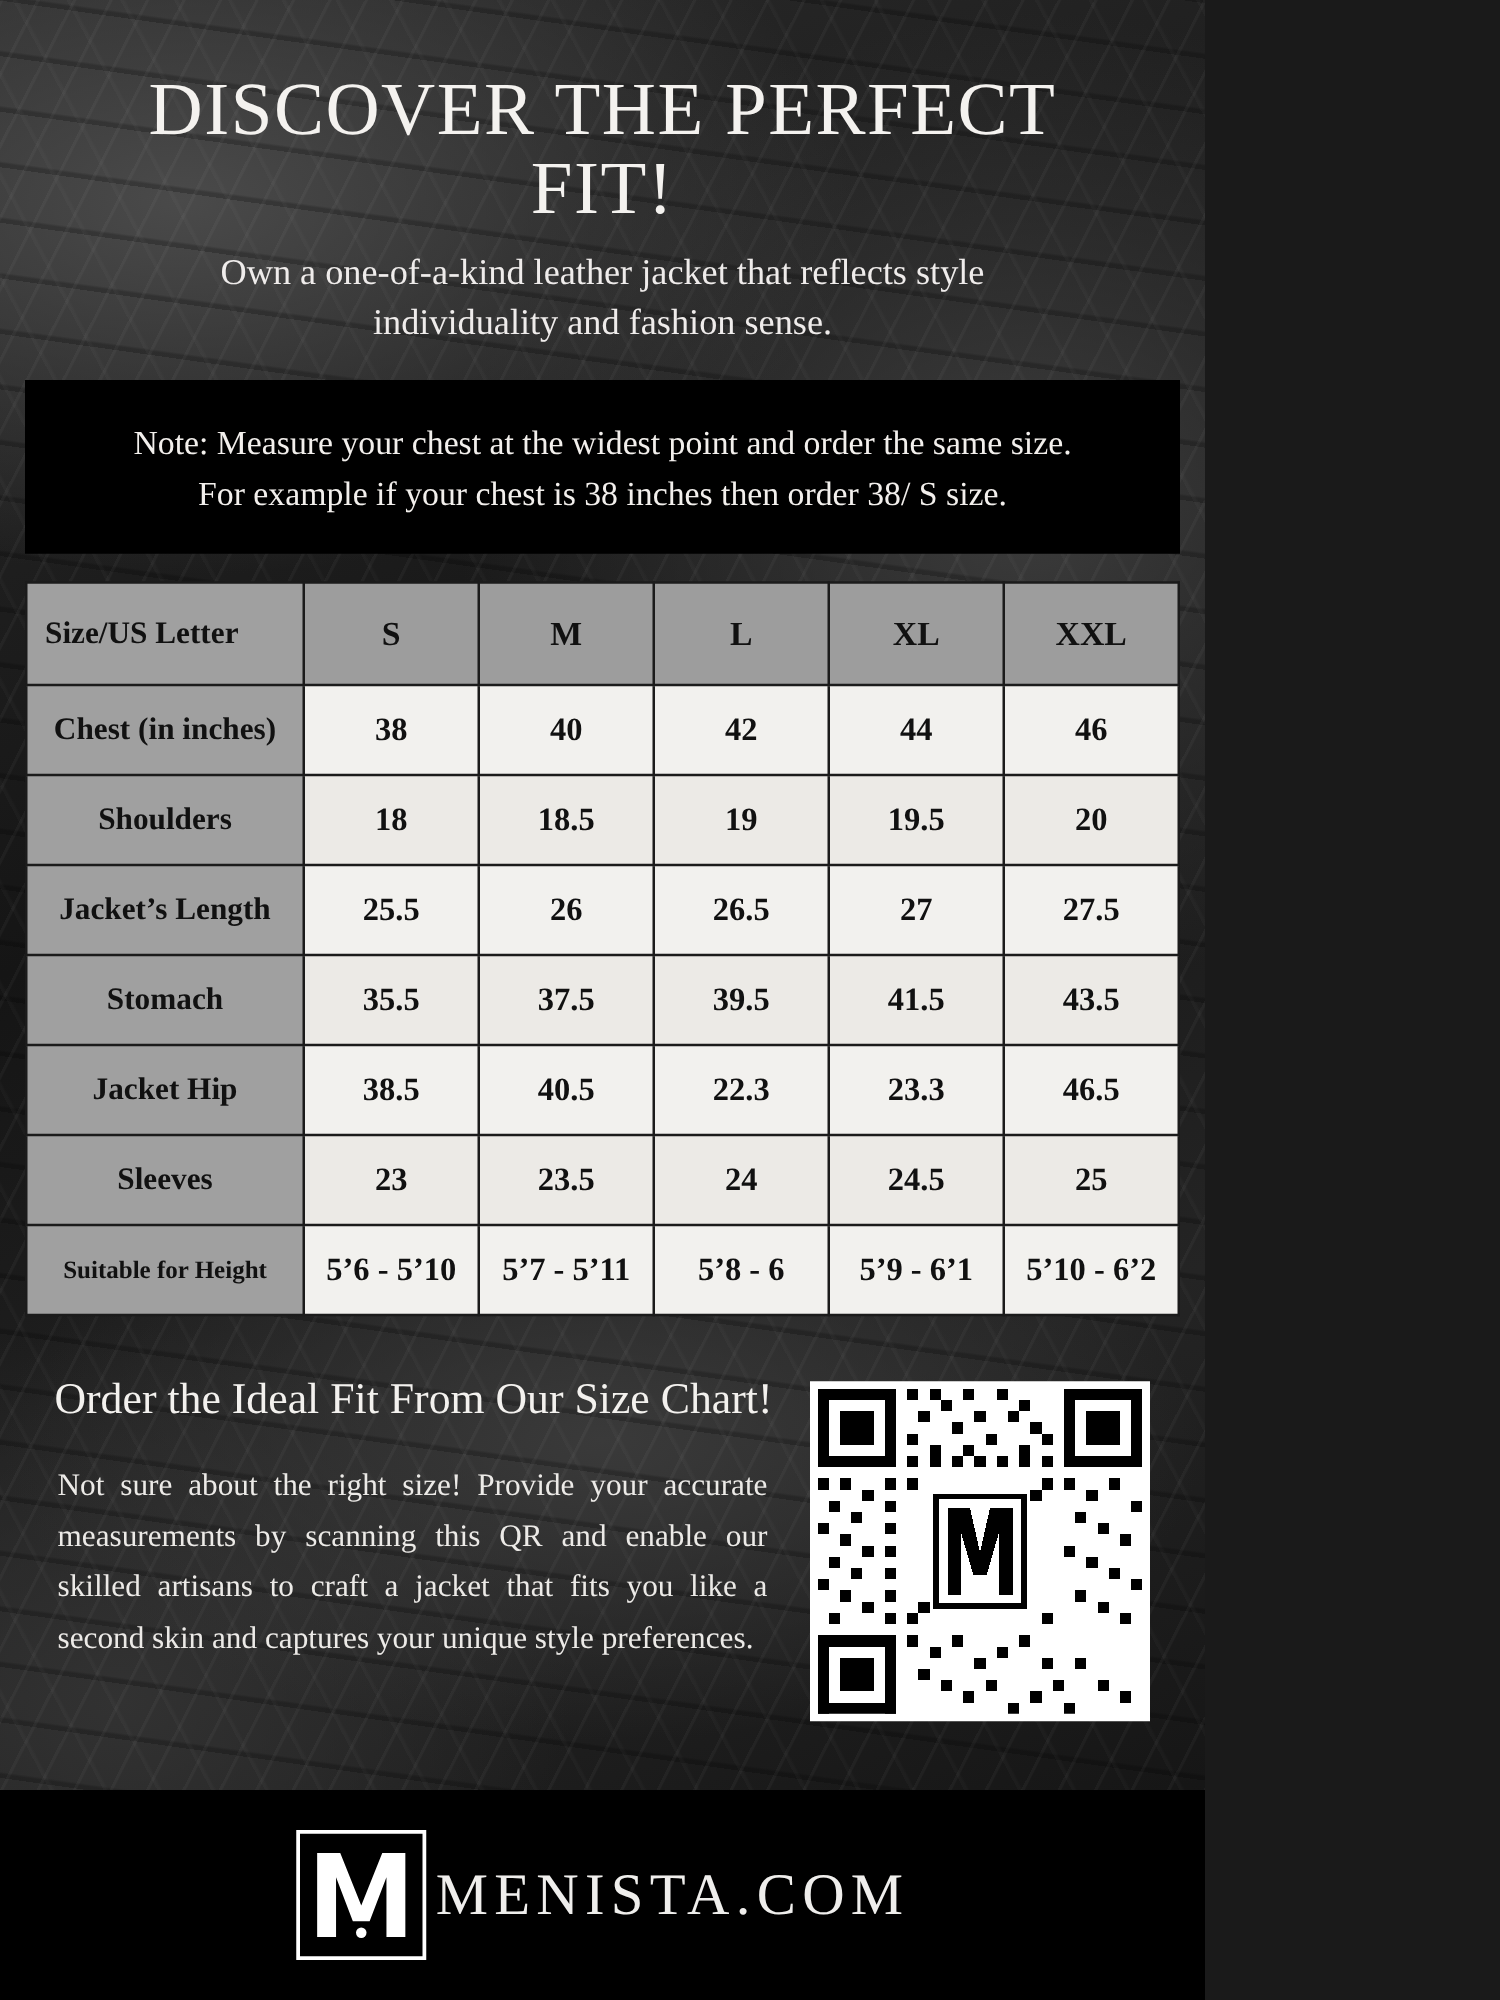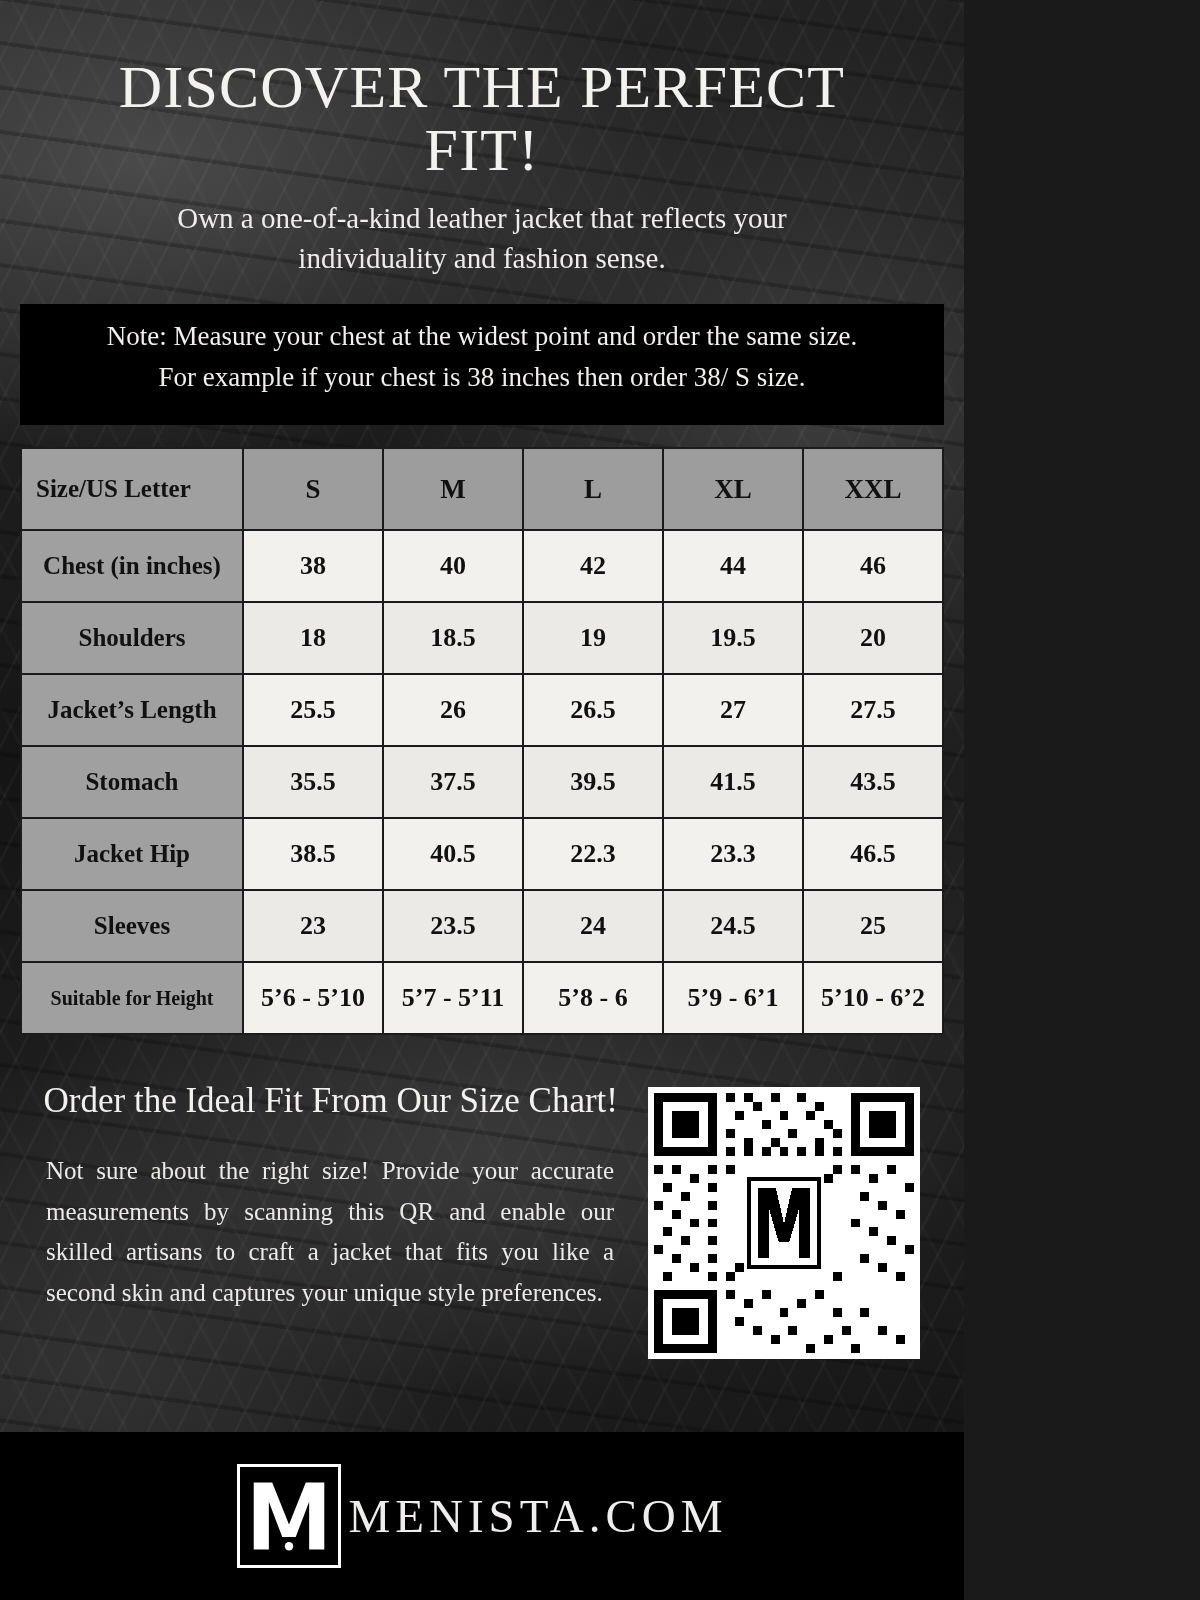--- a/index.html
+++ b/index.html
@@ -55,21 +55,21 @@
     line-height: 1.38;
     margin: 0 auto;
     max-width: 830px;
     font-weight: normal;
   }
 
   
   .note-band {
     margin: 26px 20px 0 20px;
     background: #000;
-    padding: 12px 40px 28px;
+    padding: 30px 40px 28px;
     text-align: center;
   }
   .note-line {
     color: #f2efec;
     font-size: 27px;
     line-height: 1.5;
   }
 
   
   .table-wrap { margin: 22px 20px 0 20px; }
@@ -185,21 +185,21 @@
       <path d="M20 30 L110 30 L165 215 L220 30 L310 30 L310 400 L245 400 L245 120 L190 300 L140 300 L85 120 L85 400 L20 400 Z"></path>
       <circle cx="165" cy="352" r="16"></circle>
     </g>
   </svg>
 
   <div class="content">
 
     <div class="hero">
       <h1 class="hero-title">DISCOVER THE PERFECT FIT!</h1>
       <p class="hero-sub">
-        <span>Own a one-of-a-kind leather jacket that reflects your</span><br>
+        <span>Own a one-of-a-kind leather jacket that reflects style</span><br>
         <span>individuality and fashion sense.</span>
       </p>
     </div>
 
     <div class="note-band">
       <div class="note-line">Note: Measure your chest at the widest point and order the same size.</div>
       <div class="note-line">For example if your chest is 38 inches then order 38/ S size.</div>
     </div>
 
     <div class="table-wrap">

